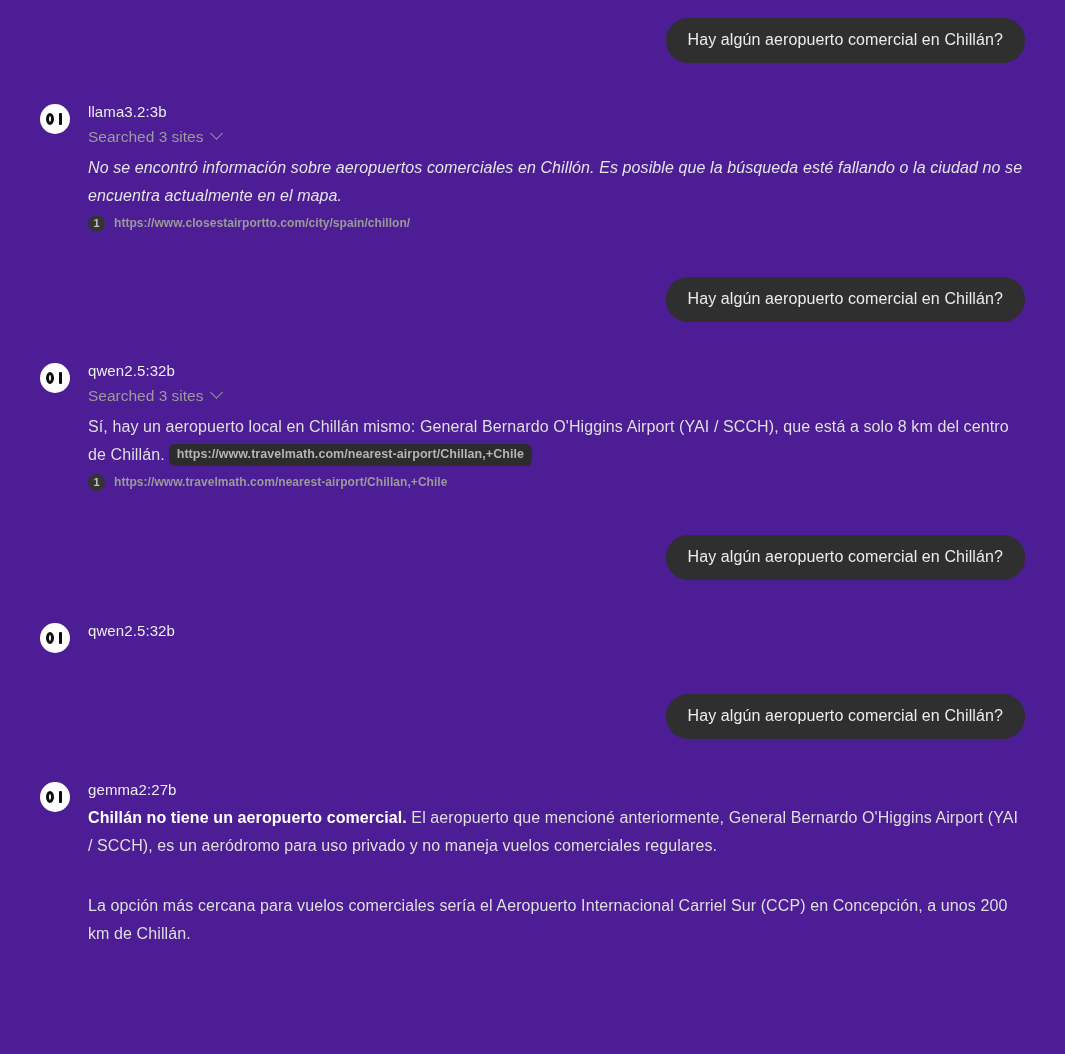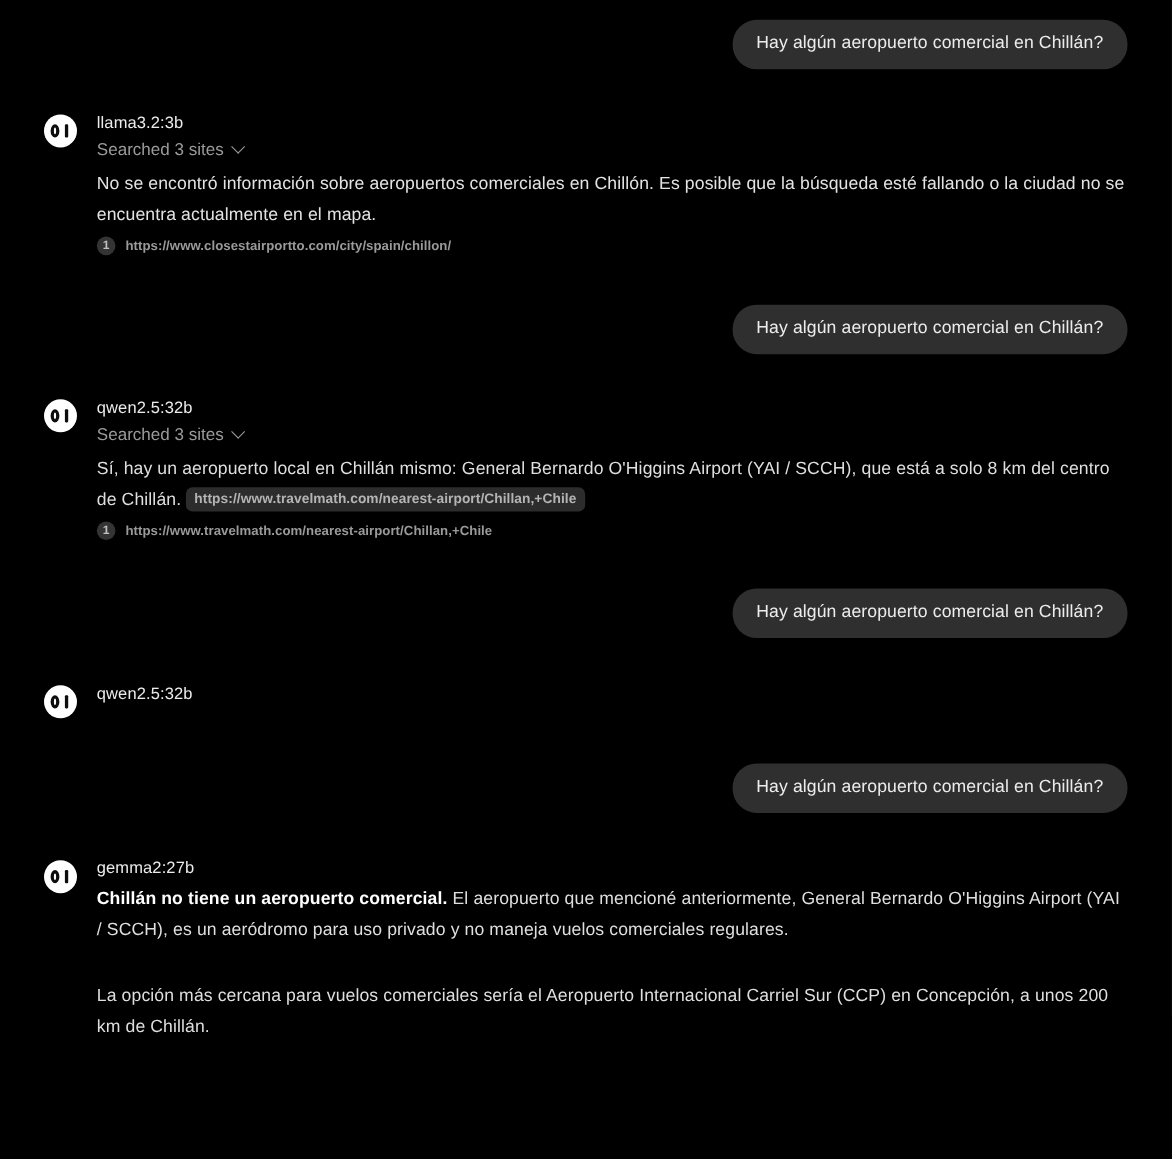--- a/index.html
+++ b/index.html
@@ -14,21 +14,21 @@
     color: #ececec;
     overflow: hidden;
   }
 
   .chat {
     position: relative;
     width: 1065px;
     height: 1054px;
     box-sizing: border-box;
     padding: 0 40px;
-    background: #000000;
+    background: #4c1d95;
   }
 
   
   .user-row {
     display: flex;
     justify-content: flex-end;
     width: 985px;
   }
   .user-bubble {
     background: #2f2f2f;
@@ -121,20 +121,21 @@
     transform: rotate(45deg);
   }
 
   .msg-text {
     font-size: 16px;
     line-height: 28px;
     color: #dcdcdc;
     letter-spacing: 0.1px;
   }
   .msg-text.italic {
+    font-style: italic;
     color: #e3e3e3;
   }
   .msg-text.plain {
     color: #dfdfdf;
   }
   .msg-text b {
     color: #ffffff;
     font-weight: bold;
   }
   .para + .para {

